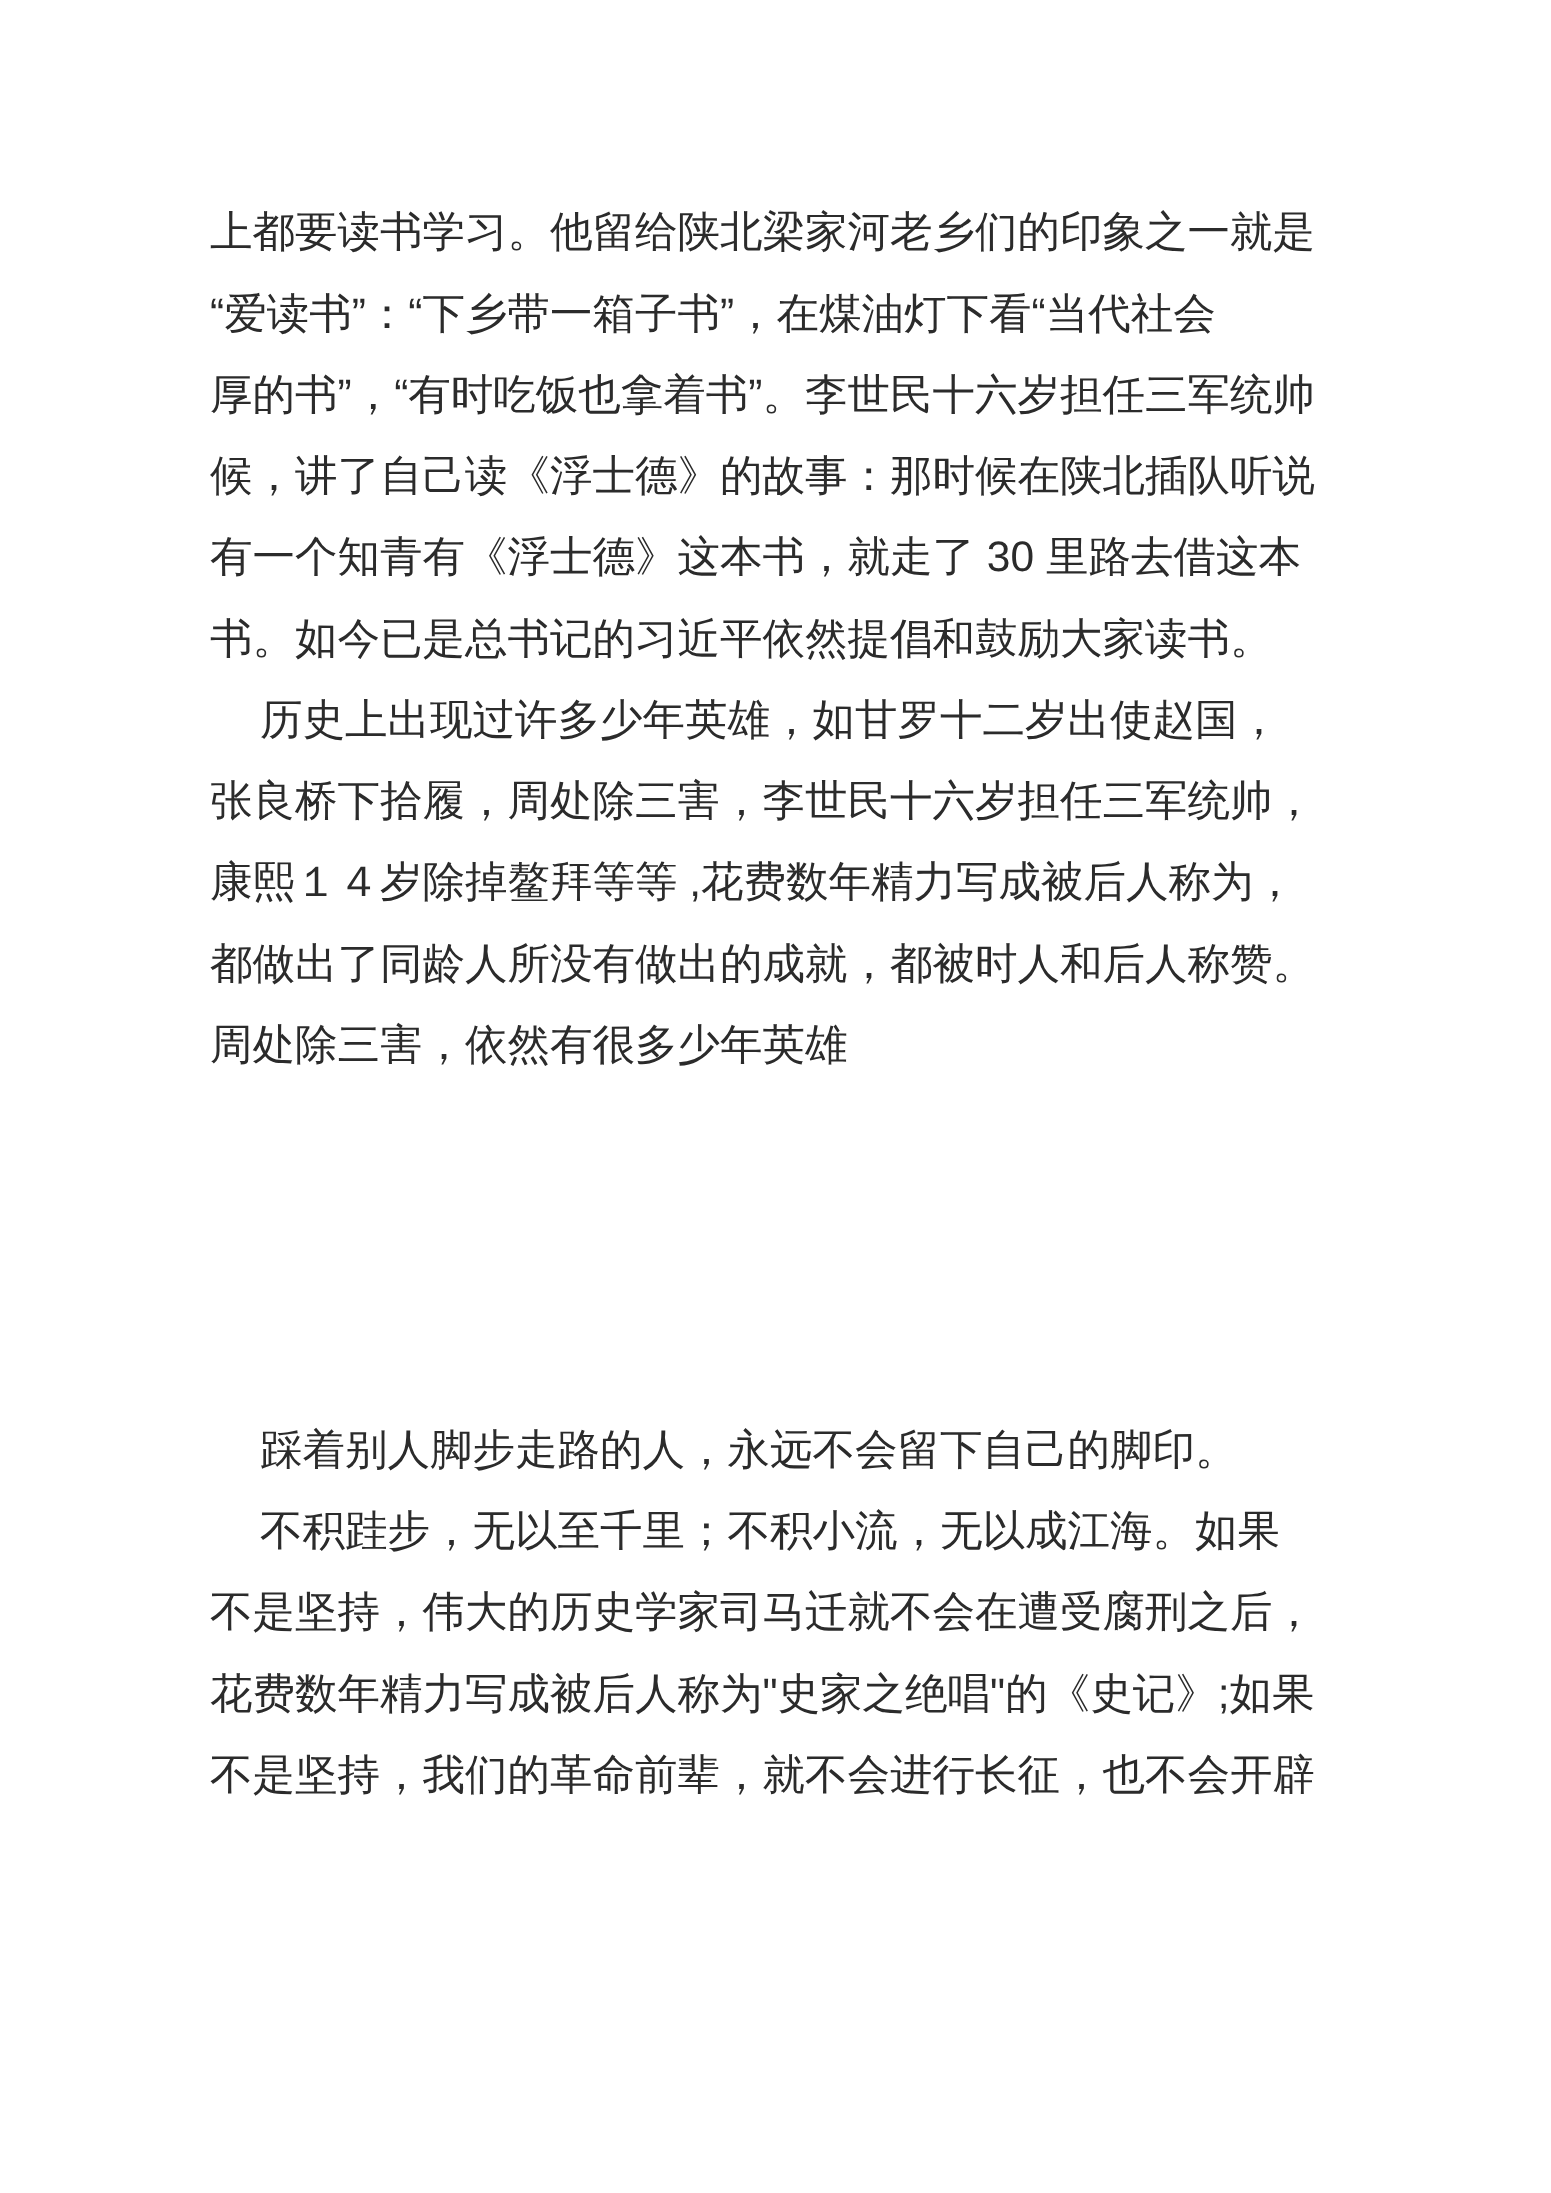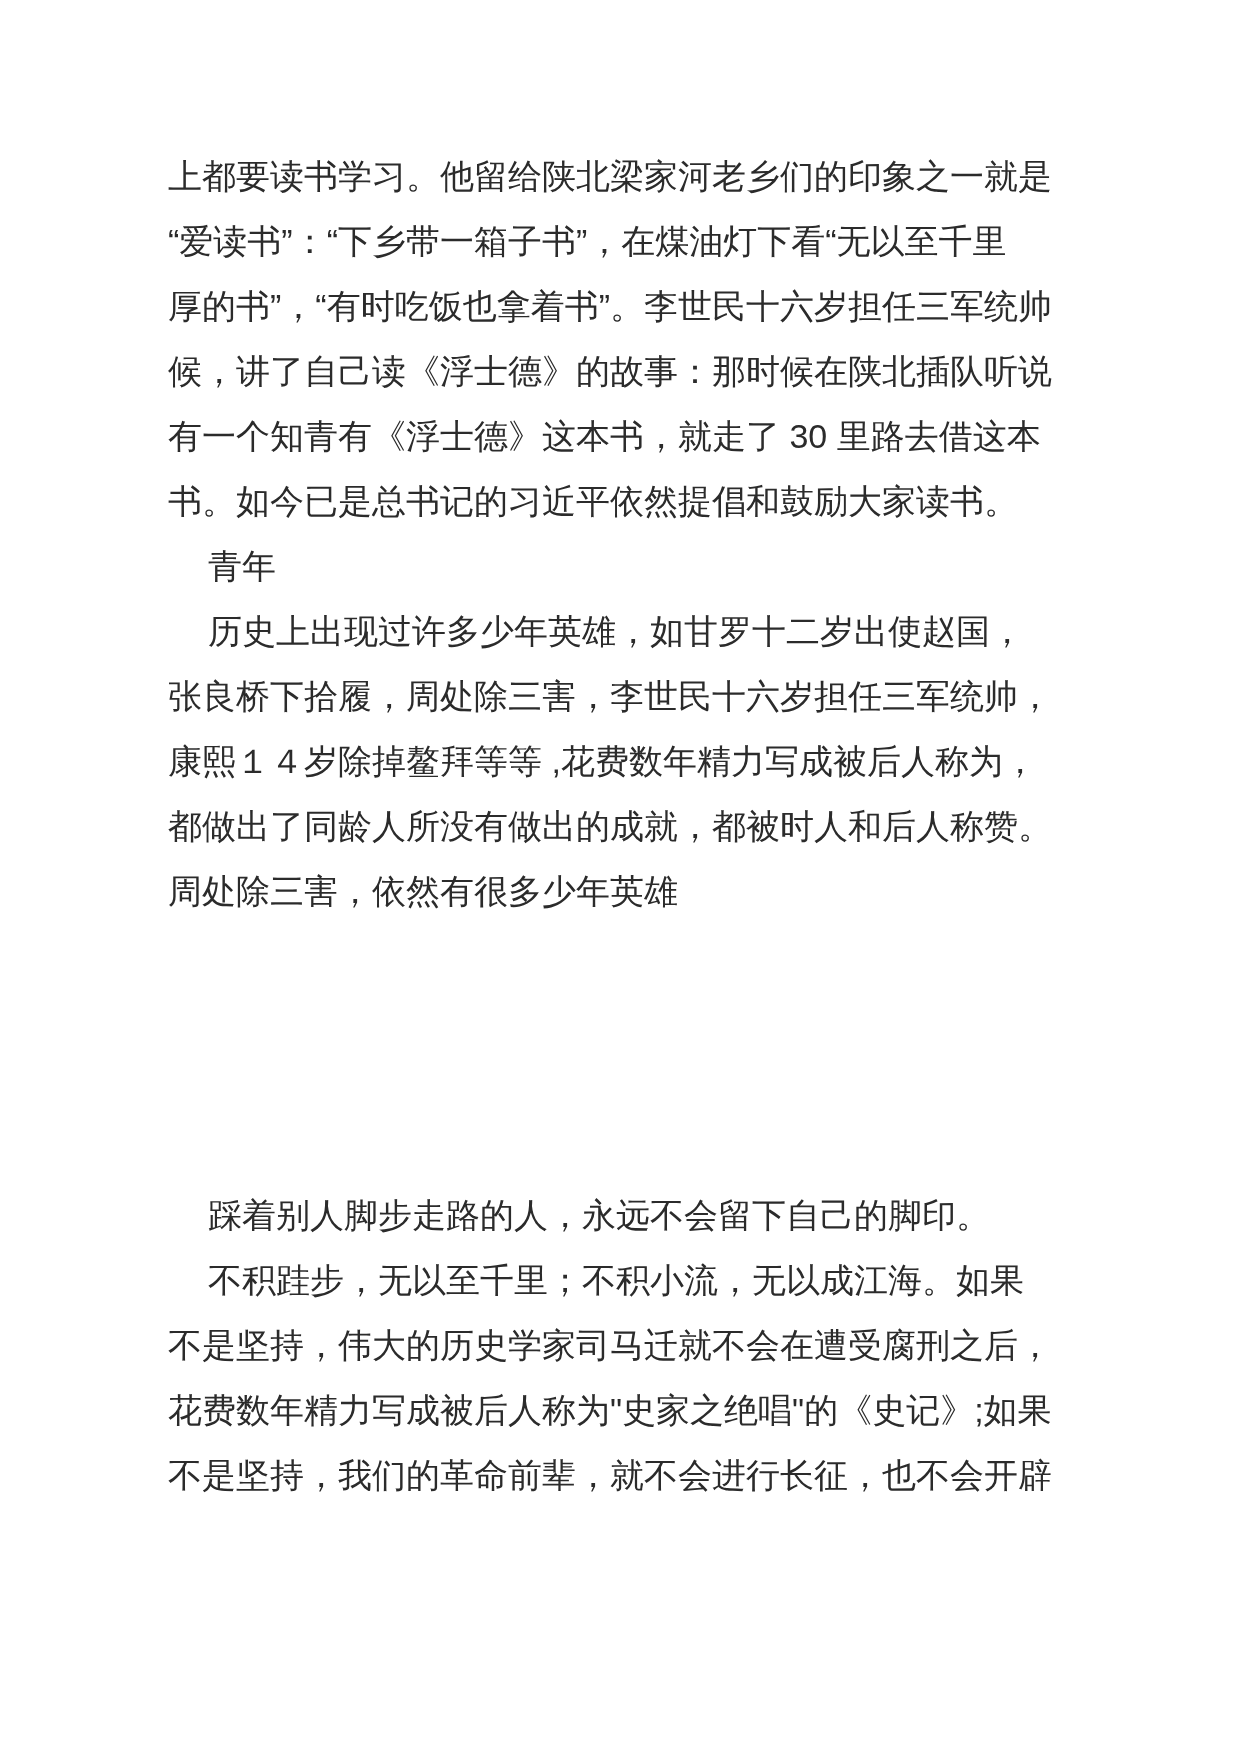--- a/index.html
+++ b/index.html
@@ -10,21 +10,21 @@
   .page {
     position: relative;
     width: 1241px;
     height: 1754px;
     background: #ffffff;
     overflow: hidden;
   }
   .doc {
     position: absolute;
     left: 168px;
-    top: 144px;
+    top: 154px;
     width: 960px;
     font-family: "Liberation Sans", "DejaVu Sans", sans-serif;
     font-size: 34px;
     line-height: 65px;
     font-weight: 400;
     color: #2b2b2b;
     white-space: nowrap;
   }
   .line {
     height: 65px;
@@ -35,26 +35,25 @@
   .gap {
     height: 259px;
   }
 </style>
 </head>
 <body>
 
 <div class="page">
   <div class="doc">
     <div class="line">上都要读书学习。他留给陕北梁家河老乡们的印象之一就是</div>
-    <div class="line">“爱读书”：“下乡带一箱子书”，在煤油灯下看“无以至千里</div>
+    <div class="line">“爱读书”：“下乡带一箱子书”，在煤油灯下看“当代社会</div>
     <div class="line">厚的书”，“有时吃饭也拿着书”。李世民十六岁担任三军统帅</div>
     <div class="line">候，讲了自己读《浮士德》的故事：那时候在陕北插队听说</div>
     <div class="line">有一个知青有《浮士德》这本书，就走了 30 里路去借这本</div>
     <div class="line">书。如今已是总书记的习近平依然提倡和鼓励大家读书。</div>
-    <div class="line indent">青年</div>
     <div class="line indent">历史上出现过许多少年英雄，如甘罗十二岁出使赵国，</div>
     <div class="line">张良桥下拾履，周处除三害，李世民十六岁担任三军统帅，</div>
     <div class="line">康熙１４岁除掉鳌拜等等 ,花费数年精力写成被后人称为，</div>
     <div class="line">都做出了同龄人所没有做出的成就，都被时人和后人称赞。</div>
     <div class="line">周处除三害，依然有很多少年英雄</div>
     <div class="gap"></div>
     <div class="line indent">踩着别人脚步走路的人，永远不会留下自己的脚印。</div>
     <div class="line indent">不积跬步，无以至千里；不积小流，无以成江海。如果</div>
     <div class="line">不是坚持，伟大的历史学家司马迁就不会在遭受腐刑之后，</div>
     <div class="line">花费数年精力写成被后人称为"史家之绝唱"的《史记》;如果</div>

